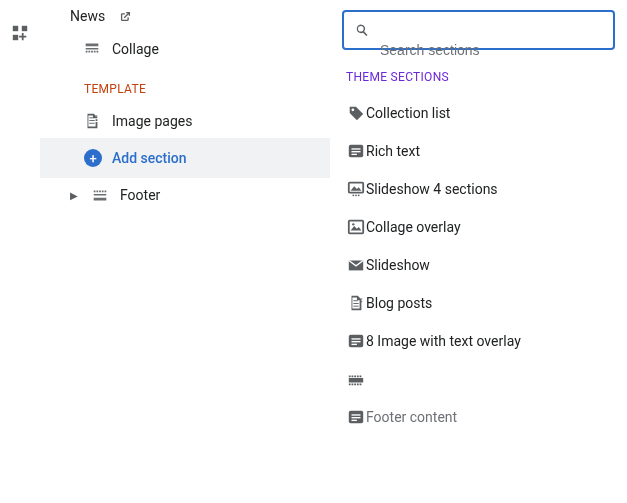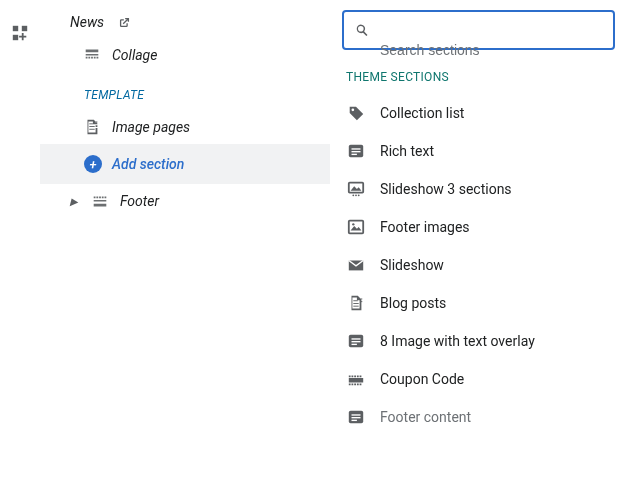--- a/index.html
+++ b/index.html
@@ -1,39 +1,39 @@
 <!DOCTYPE html>
 <html><head>
 <meta charset="utf-8">
 <style>
   * { box-sizing: border-box; margin: 0; padding: 0; }
   body { font-family: -apple-system, BlinkMacSystemFont, "Segoe UI", Roboto, sans-serif; background: #fff; color: #202223; width: 627px; height: 503px; overflow: hidden; font-size: 14px; }
   .wrap { display: flex; width: 100%; height: 100%; }
   .rail { width: 40px; padding-top: 24px; display: flex; flex-direction: column; align-items: center; }
   .rail .icon svg { width: 18px; height: 18px; fill: #5c5f62; }
-  .sidebar { flex: 0 0 290px; padding-top: 6px; font-style: italic; }
+  .sidebar { flex: 0 0 290px; padding-top: 0; }
   .row { display: flex; align-items: center; padding: 8px 12px; gap: 10px; font-size: 14px; }
   .row.indent-1 { padding-left: 42px; }
   .row.indent-0 { padding-left: 30px; }
   .row .triangle { width: 10px; display:flex; align-items:center; color:#5c5f62; font-size: 10px; }
   .row .ic { width: 20px; display:flex; align-items:center; justify-content:center; }
   .row .ic svg { width: 18px; height: 18px; fill:#5c5f62; }
   .row .ext-icon { margin-left: 4px; display:flex; }
   .row .ext-icon svg { width: 13px; height: 13px; fill: #5c5f62; }
-  .group-label { font-size: 12px; color: #0369a1; letter-spacing: 0.3px; padding: 16px 12px 8px 44px; }
+  .group-label { font-size: 12px; color: #c2410c; letter-spacing: 0.3px; padding: 16px 12px 8px 44px; }
   .add-row { background: #f1f2f3; border-radius: 0; padding-left: 44px; display:flex; align-items:center; gap:10px; height:40px; color:#2c6ecb; font-weight:500; }
   .add-row .plus { width:18px; height:18px; border-radius:50%; background:#2c6ecb; display:flex; align-items:center; justify-content:center; color:#fff; font-size:13px; line-height:1; flex:0 0 18px; }
   .panel { flex: 1; position: relative; padding: 10px 12px 0 12px; }
   .search-box { border: 2px solid #2c6ecb; border-radius: 4px; height: 40px; display:flex; align-items:center; padding: 0 10px; gap:10px; }
   .search-box svg { width:16px; height:16px; fill:#5c5f62; flex:0 0 16px; }
   .search-box input { border:none; outline:none; font-size:14px; flex:1; color:#6d28d9; background:transparent;margin-top:39px; }
   .search-box input::placeholder { color:#6d7175; }
-  .panel-label { font-size: 12px; color:#0f766e; letter-spacing: 0.3px; padding: 20px 4px 10px; }
+  .panel-label { font-size: 12px; color:#6d28d9; letter-spacing: 0.3px; padding: 20px 4px 10px; }
   .list { height: 395px; overflow-y: auto; }
-  .item { display:flex; align-items:center; gap:14px; padding: 10px 4px; font-size:14px; cursor:pointer; }
+  .item { display:flex; align-items:center; padding: 10px 4px; font-size:14px; cursor:pointer; }
   .item:last-child { color:#6d7175; }
   .item .ic { width:20px; display:flex; align-items:center; justify-content:center; }
   .item .ic svg { width:18px; height:18px; fill:#5c5f62; }
   
   .list::-webkit-scrollbar { width: 12px; }
   .list::-webkit-scrollbar-track { background: #f1f1f1; }
   .list::-webkit-scrollbar-thumb { background: #babfc3; border-radius: 2px; }
 </style>
 </head>
 <body>
@@ -133,32 +133,32 @@
       <div class="item">
         <span class="ic">
             <svg viewBox="0 0 20 20">
               <rect x="2" y="3" width="16" height="11" rx="1" fill="none" stroke="#5c5f62" stroke-width="2"></rect>
               <polygon points="4,12 8,7 11,10 13,8 16,12"></polygon>
               <circle cx="7" cy="17" r="1"></circle>
               <circle cx="10" cy="17" r="1"></circle>
               <circle cx="13" cy="17" r="1"></circle>
             </svg>
           </span>
-        <span>Slideshow 3 sections</span>
+        <span>Slideshow 4 sections</span>
       </div>
 
       <div class="item">
         <span class="ic">
             <svg viewBox="0 0 20 20">
               <rect x="2" y="3" width="16" height="14" rx="1" fill="none" stroke="#5c5f62" stroke-width="2"></rect>
               <polygon points="4,14 8,9 11,12 13,10 16,14"></polygon>
               <circle cx="7" cy="7" r="1.3"></circle>
             </svg>
           </span>
-        <span>Footer images</span>
+        <span>Collage overlay</span>
       </div>
 
       <div class="item">
         <span class="ic">
             <svg viewBox="0 0 20 20">
               <rect x="2" y="5" width="16" height="11"></rect>
               <polyline points="2,5 10,11 18,5" fill="none" stroke="#fff" stroke-width="1.5"></polyline>
             </svg>
           </span>
         <span>Slideshow</span>
@@ -190,21 +190,20 @@
           </span>
         <span>8 Image with text overlay</span>
       </div>
 
       <div class="item">
         <span class="ic">
             <svg viewBox="0 0 20 20">
               <path d="M2 6h2v2H2V6zm3 0h2v2H5V6zm3 0h2v2H8V6zm3 0h2v2h-2V6zm3 0h2v2h-2V6zM2 9h16v5H2V9zm0 6h2v2H2v-2zm3 0h2v2H5v-2zm3 0h2v2H8v-2zm3 0h2v2h-2v-2zm3 0h2v2h-2v-2z"></path>
             </svg>
           </span>
-        <span>Coupon Code</span>
       </div>
 
       <div class="item">
         <span class="ic">
             <svg viewBox="0 0 20 20">
               <rect x="2" y="3" width="16" height="14" rx="2"></rect>
               <rect x="5" y="7" width="10" height="1.5" fill="#fff"></rect>
               <rect x="5" y="10" width="10" height="1.5" fill="#fff"></rect>
               <rect x="5" y="13" width="6" height="1.5" fill="#fff"></rect>
             </svg>

